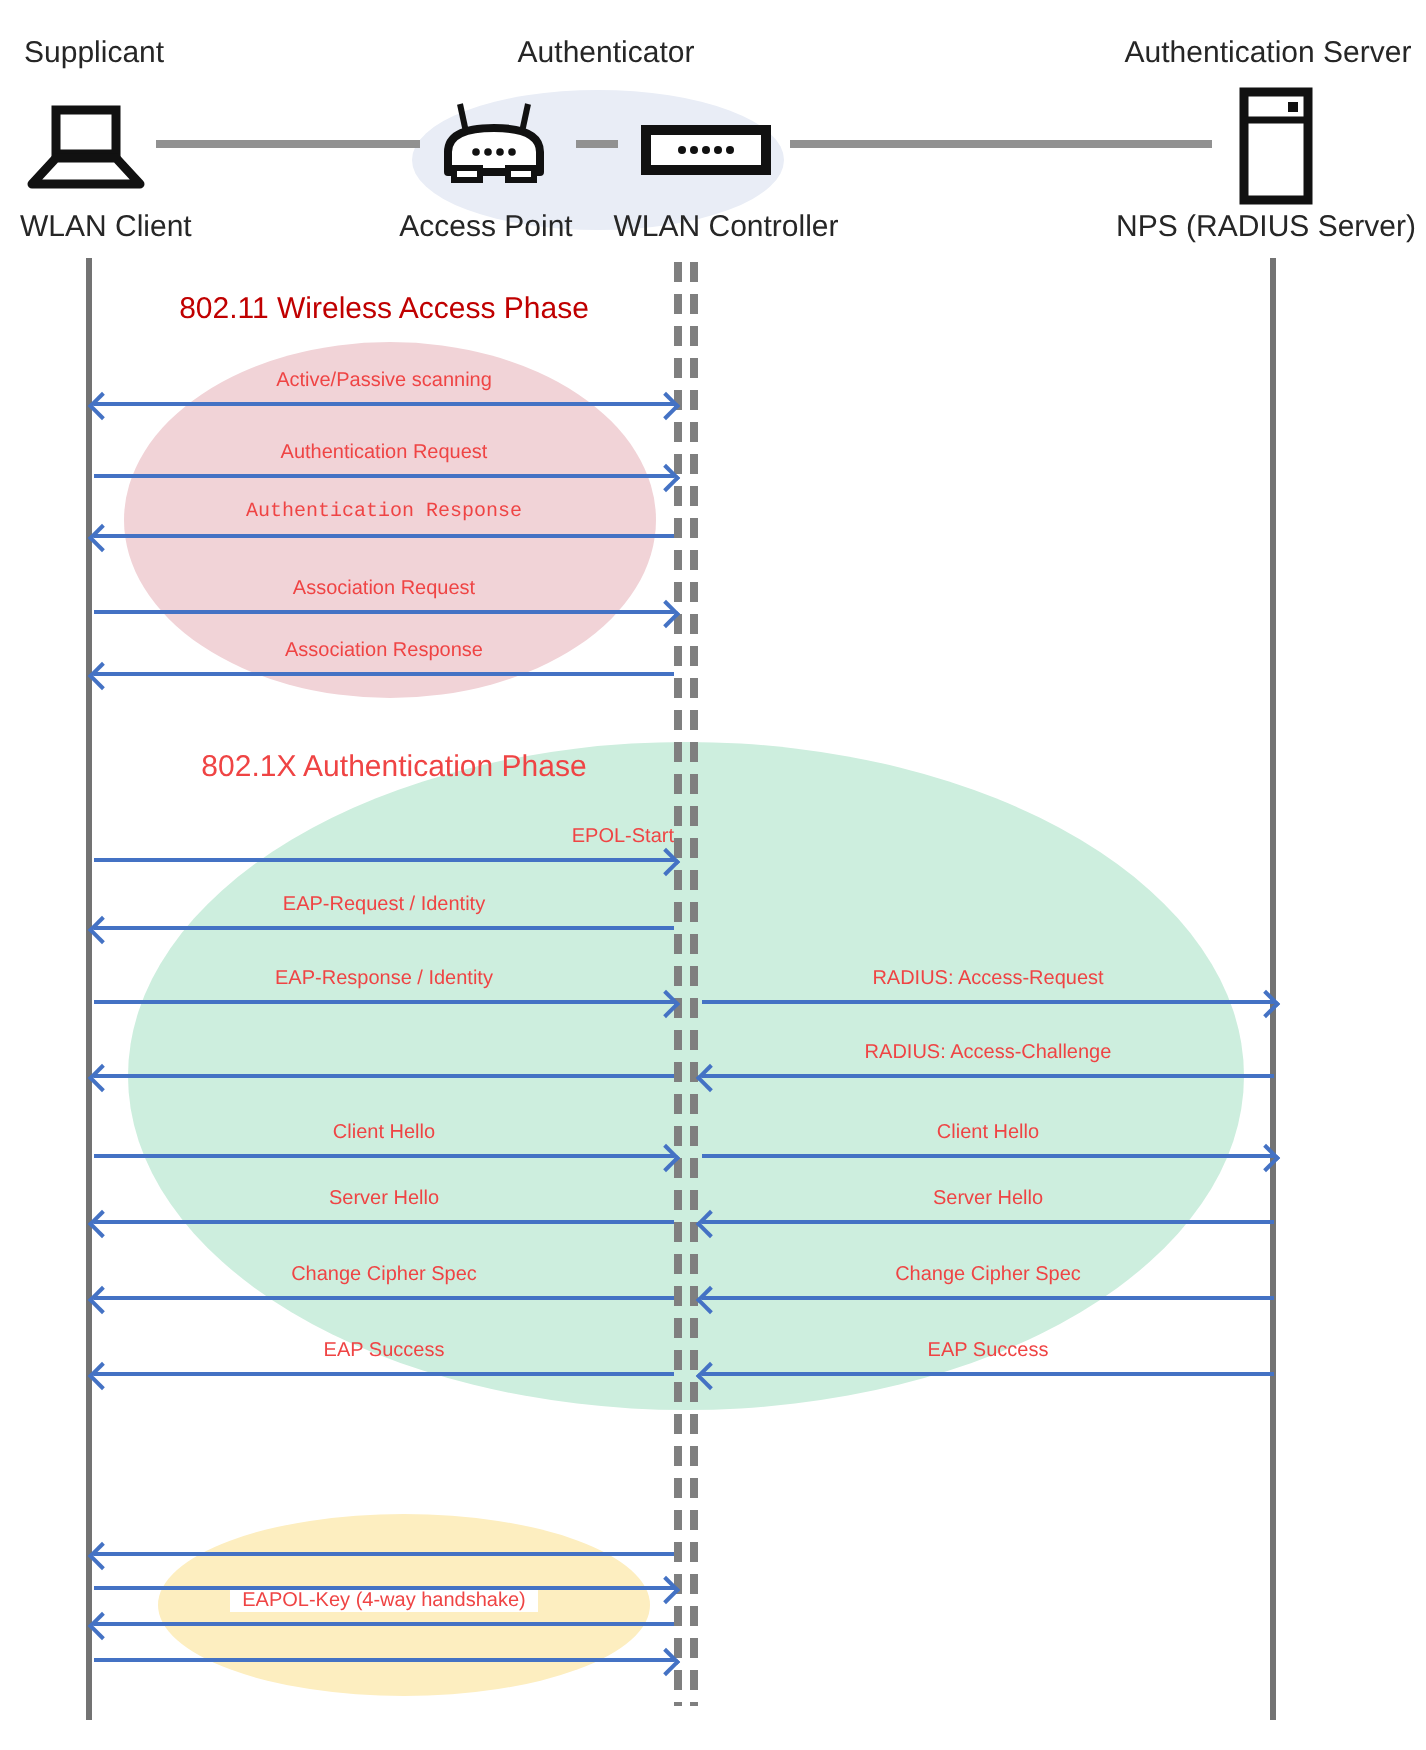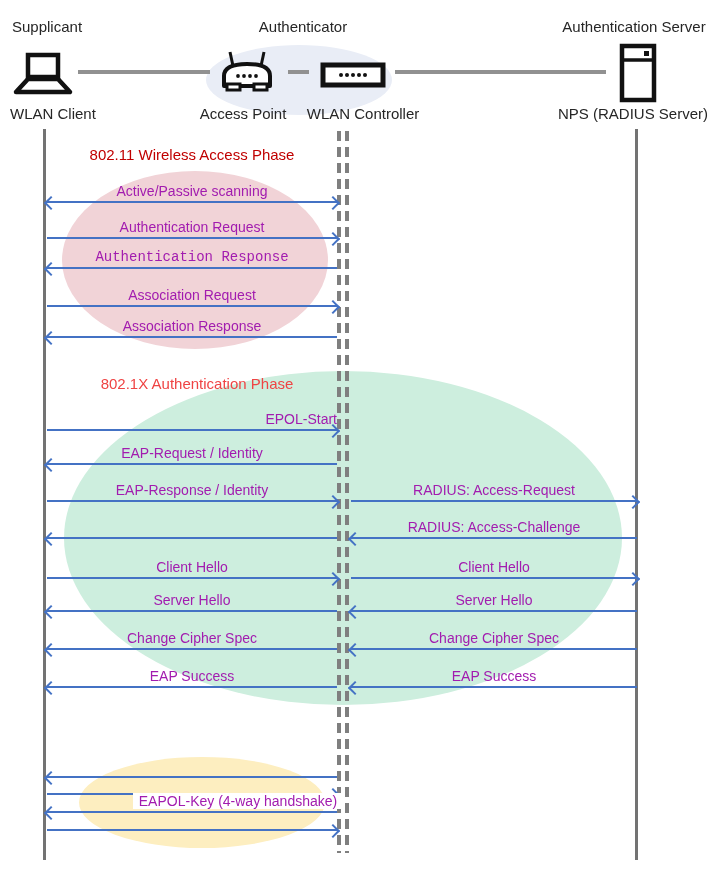--- a/index.html
+++ b/index.html
@@ -30,21 +30,21 @@
   #pt1{left:192px;top:146px;}
   #pt2{left:197px;top:375px;}
   #pt3{left:191px;top:721px;text-align:center;line-height:19px;}
   
   #arrows-layer{position:absolute;left:0;top:0;width:713px;height:875px;}
   .msg-line{position:absolute;height:2.4px;background:var(--arrow,#4472c4);}
   .head{position:absolute;width:8px;height:8px;border:0 solid var(--arrow,#4472c4);top:-3.2px;}
   .head.hr{right:-1px;border-width:2.6px 2.6px 0 0;transform:rotate(45deg);}
   .head.hl{left:-1px;border-width:2.6px 2.6px 0 0;transform:rotate(-135deg);}
   .msg-label{position:absolute;height:18px;line-height:18px;text-align:center;
-             font-size:14px;color:#a21caf;white-space:nowrap;}
+             font-size:10px;color:#ef4444;white-space:nowrap;}
   .msg-label .bg{background:#fff;padding:0 6px;}
   svg{display:block;}
 </style>
 </head>
 <body style="--arrow: #4472c4; --lifeline: #737373;">
 
 <div class="canvas">
 
   <div class="ellipse" id="el-blue" style="background: rgb(233, 237, 246);"></div>
 
@@ -192,19 +192,19 @@
       <div class="msg-label" style="left: 351px; top: 667px; width: 286px;"><span>EAP Success</span></div>
       <div class="msg-line" style="left: 47px; top: 776px; width: 290px;">
         <i class="head hl"></i>
       </div>
       <div class="msg-line" style="left: 47px; top: 793px; width: 290px;">
         <i class="head hr"></i>
       </div>
       <div class="msg-line" style="left: 47px; top: 811px; width: 290px;">
         <i class="head hl"></i>
       </div>
-      <div class="msg-label" style="left: 47px; top: 792px; width: 290px; margin-left: 46px;"><span class="bg">EAPOL-Key (4-way handshake)</span></div>
+      <div class="msg-label" style="left: 47px; top: 792px; width: 290px;"><span class="bg">EAPOL-Key (4-way handshake)</span></div>
       <div class="msg-line" style="left: 47px; top: 829px; width: 290px;">
         <i class="head hr"></i>
       </div>
     </div>
 
 </div>
 
 </body></html>

